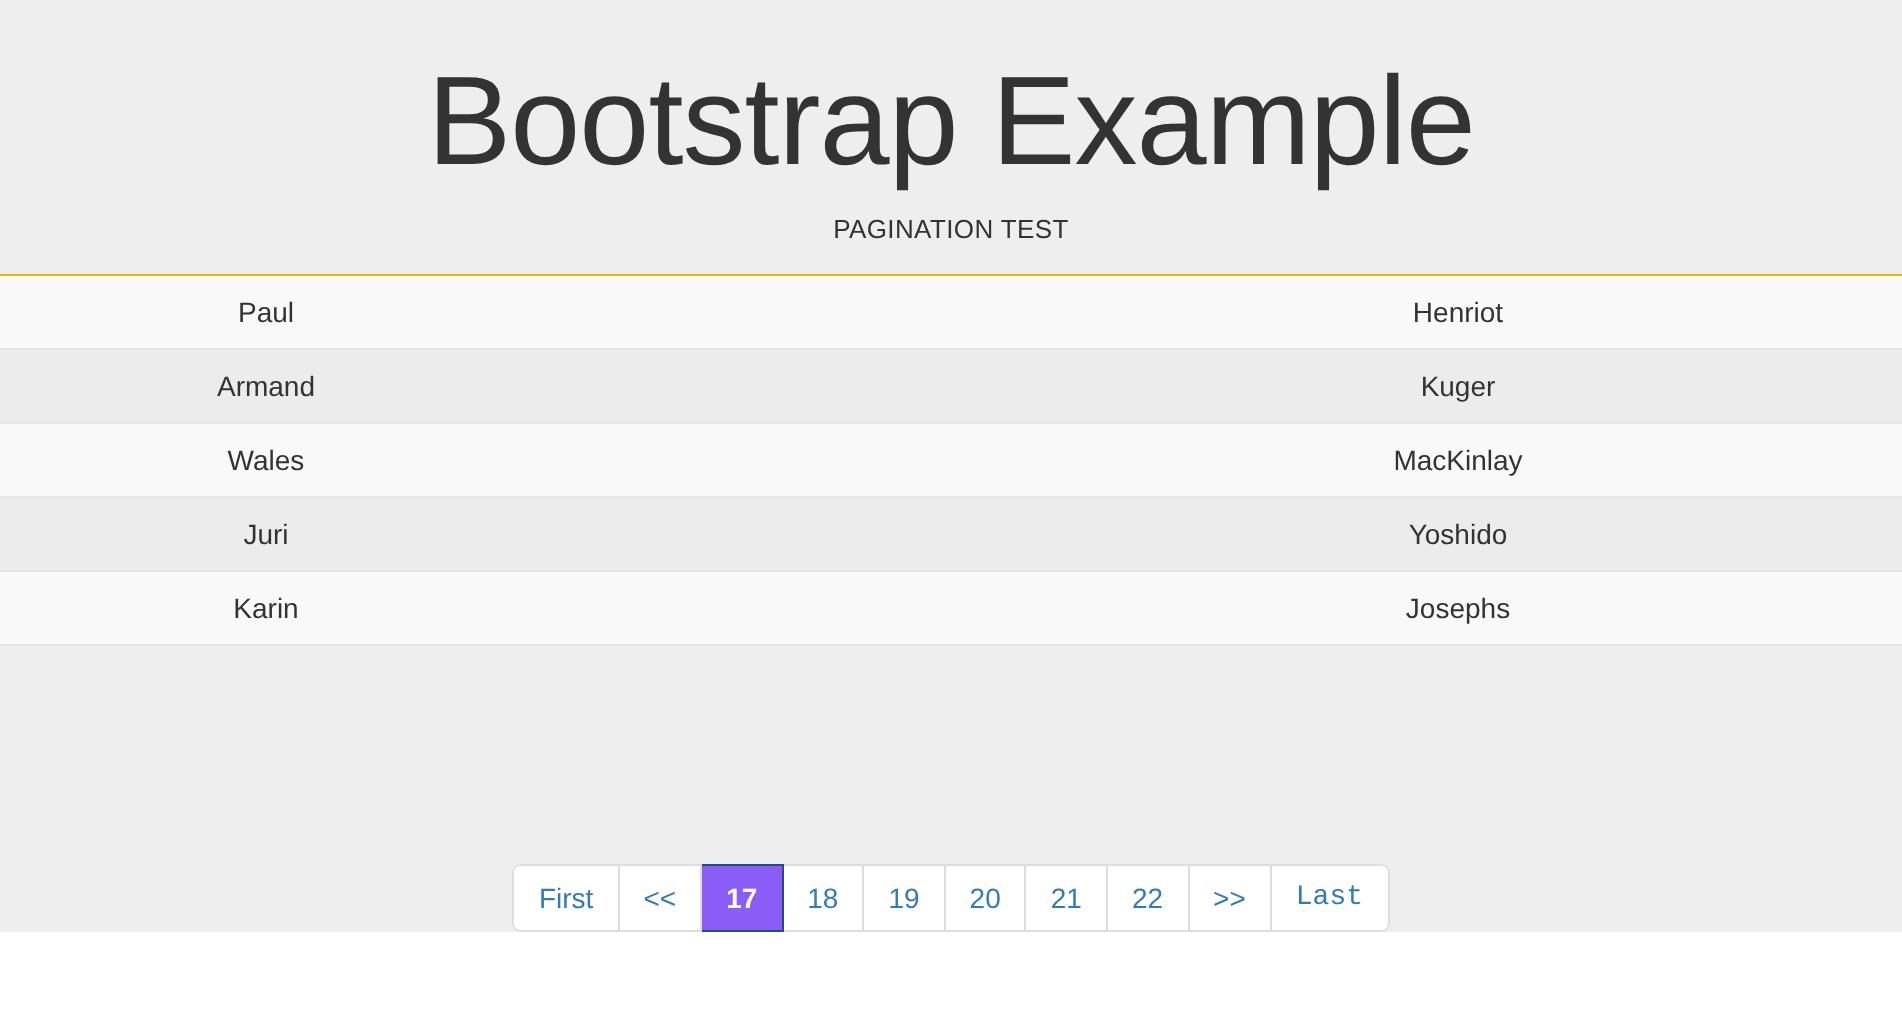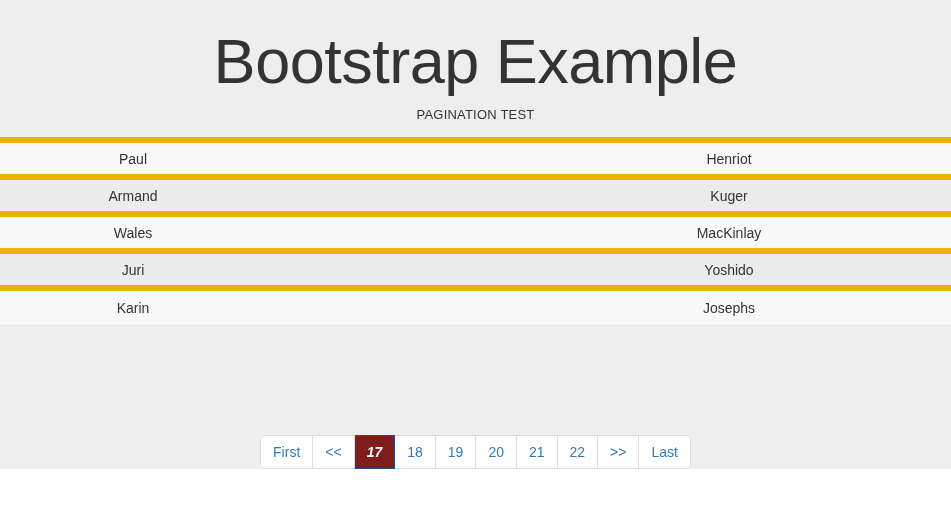--- a/index.html
+++ b/index.html
@@ -54,21 +54,21 @@
   table.data-table tr {
     height: 37px;
   }
   table.data-table tr:nth-child(odd) {
     background: #f9f9f9;
   }
   table.data-table tr:nth-child(even) {
     background: #ececec;
   }
   table.data-table td {
-    border-top: 6px solid #eab308;
+    border-top: 1px solid #eab308;
     border-bottom: 1px solid #e4e4e4;
     font-size: 14px;
     line-height: 20px;
     color: #333333;
     text-align: center;
     padding: 0;
     vertical-align: middle;
   }
   table.data-table td.col-first  { width: 266px; }
   table.data-table td.col-mid    { width: 241px; }
@@ -110,27 +110,27 @@
     white-space: nowrap;
   }
   .page-item:first-child {
     border-left-width: 1px;
     border-top-left-radius: 4px;
     border-bottom-left-radius: 4px;
   }
   .page-item:last-child {
     border-top-right-radius: 4px;
     border-bottom-right-radius: 4px;
+    font-family: Liberation Mono, monospace;
   }
   .page-item.active {
-    background: #7f1d1d;
+    background: #8b5cf6;
     border-color: #205081;
     color: #ffffff;
     font-weight: bold;
-    font-style: italic;
   }
 
   
   .footer-space {
     width: 951px;
     height: 48px;
     background: #ffffff;
   }
 </style>
 </head>

